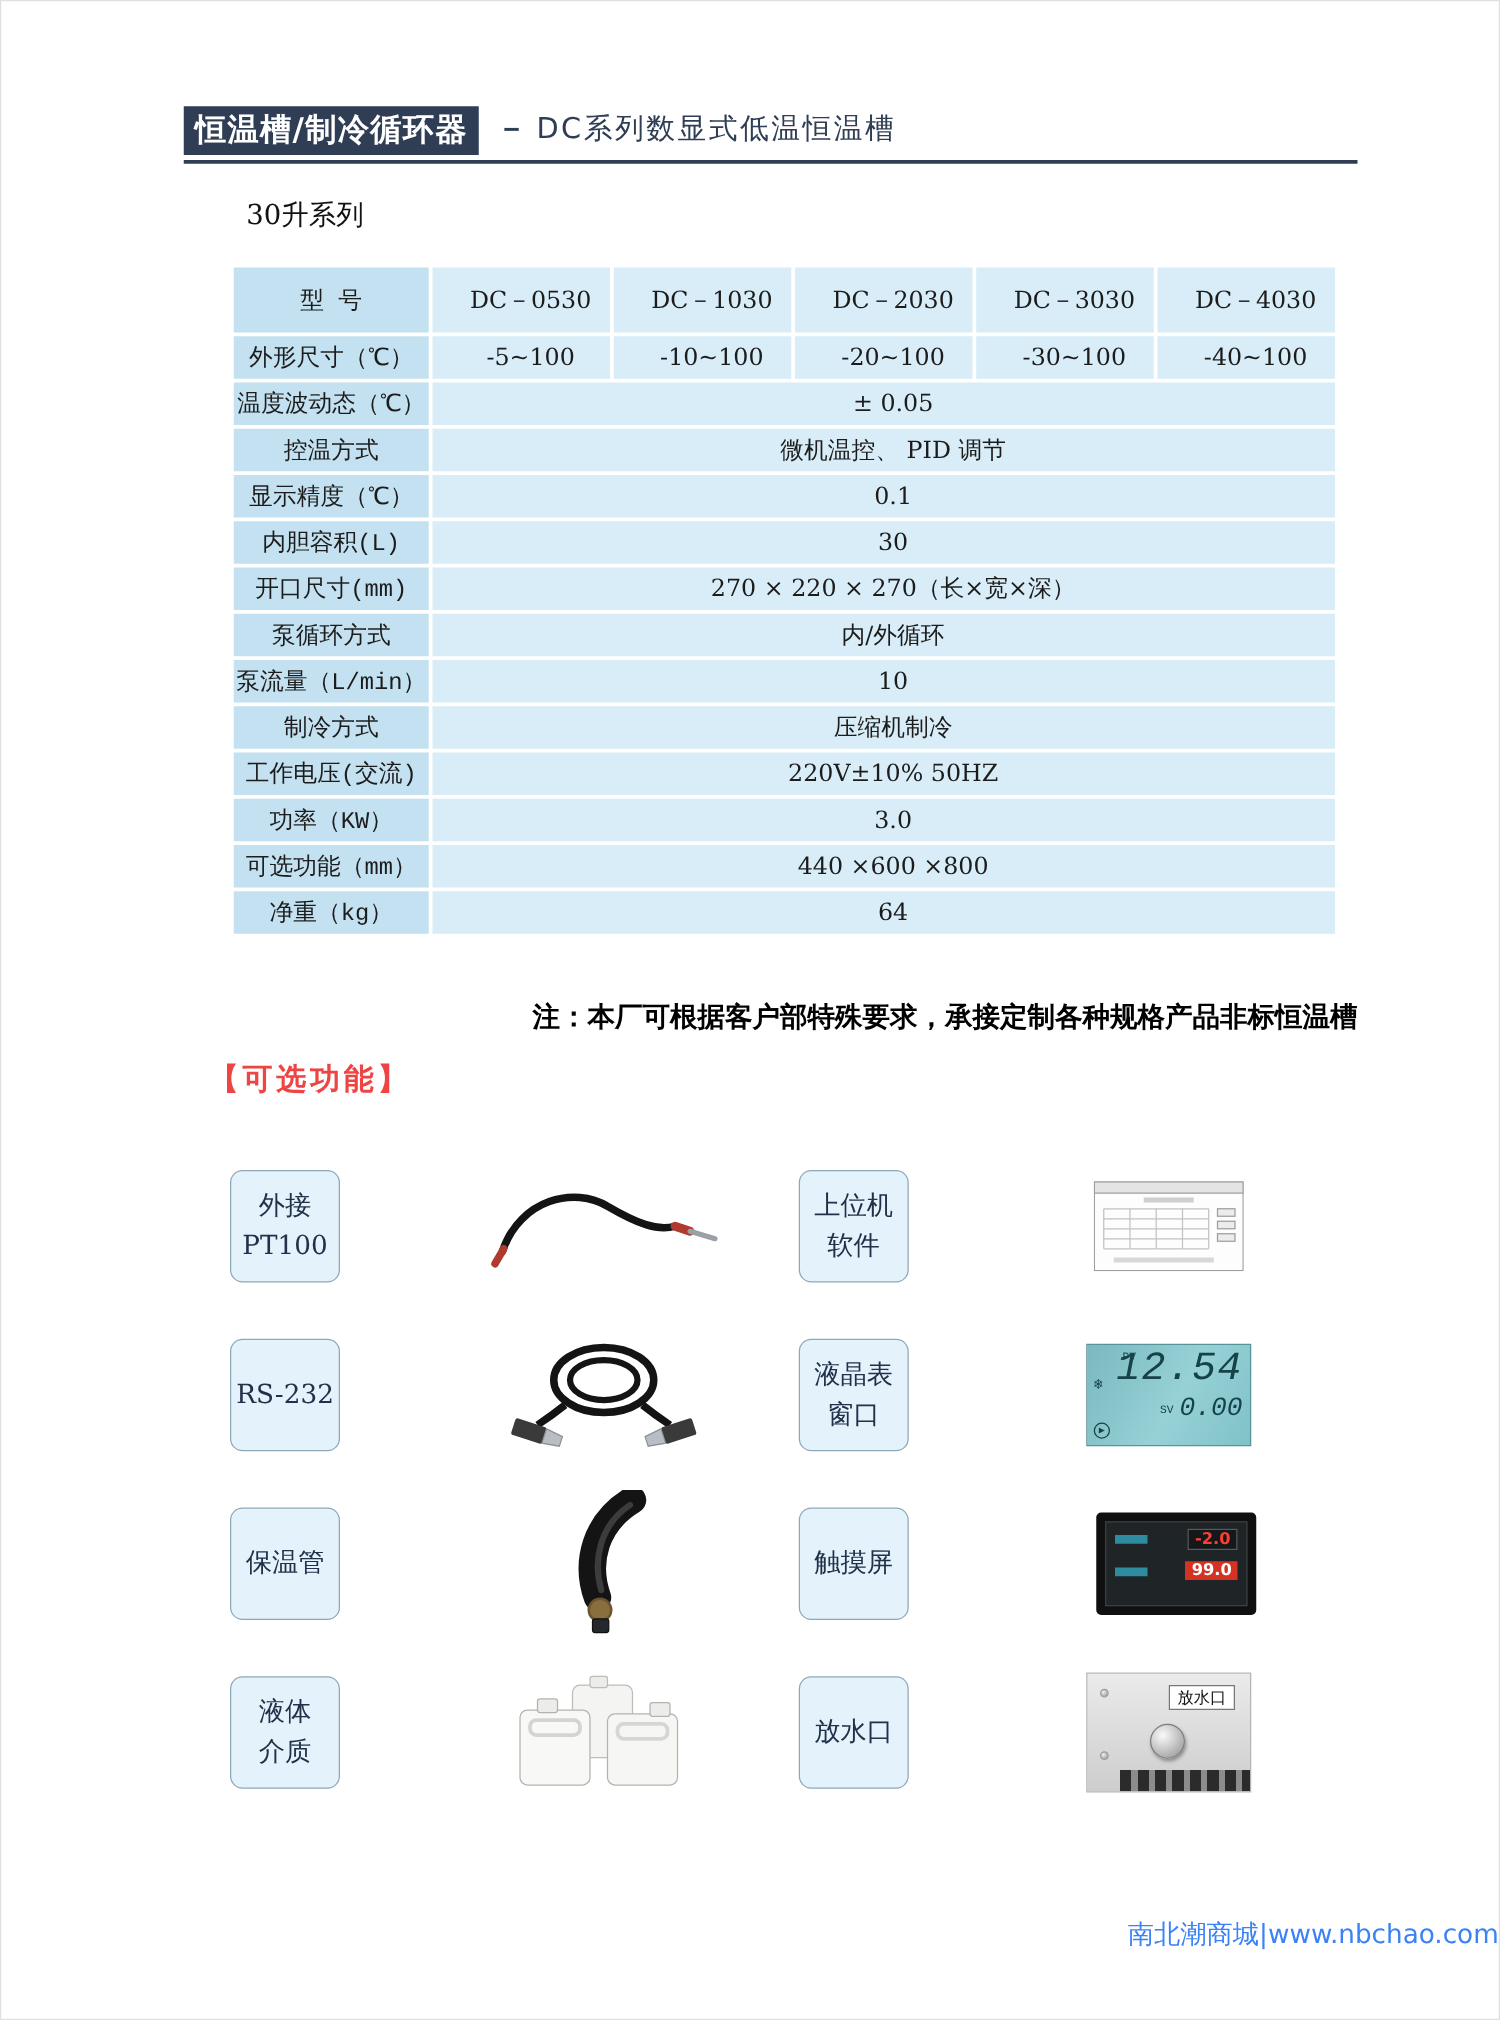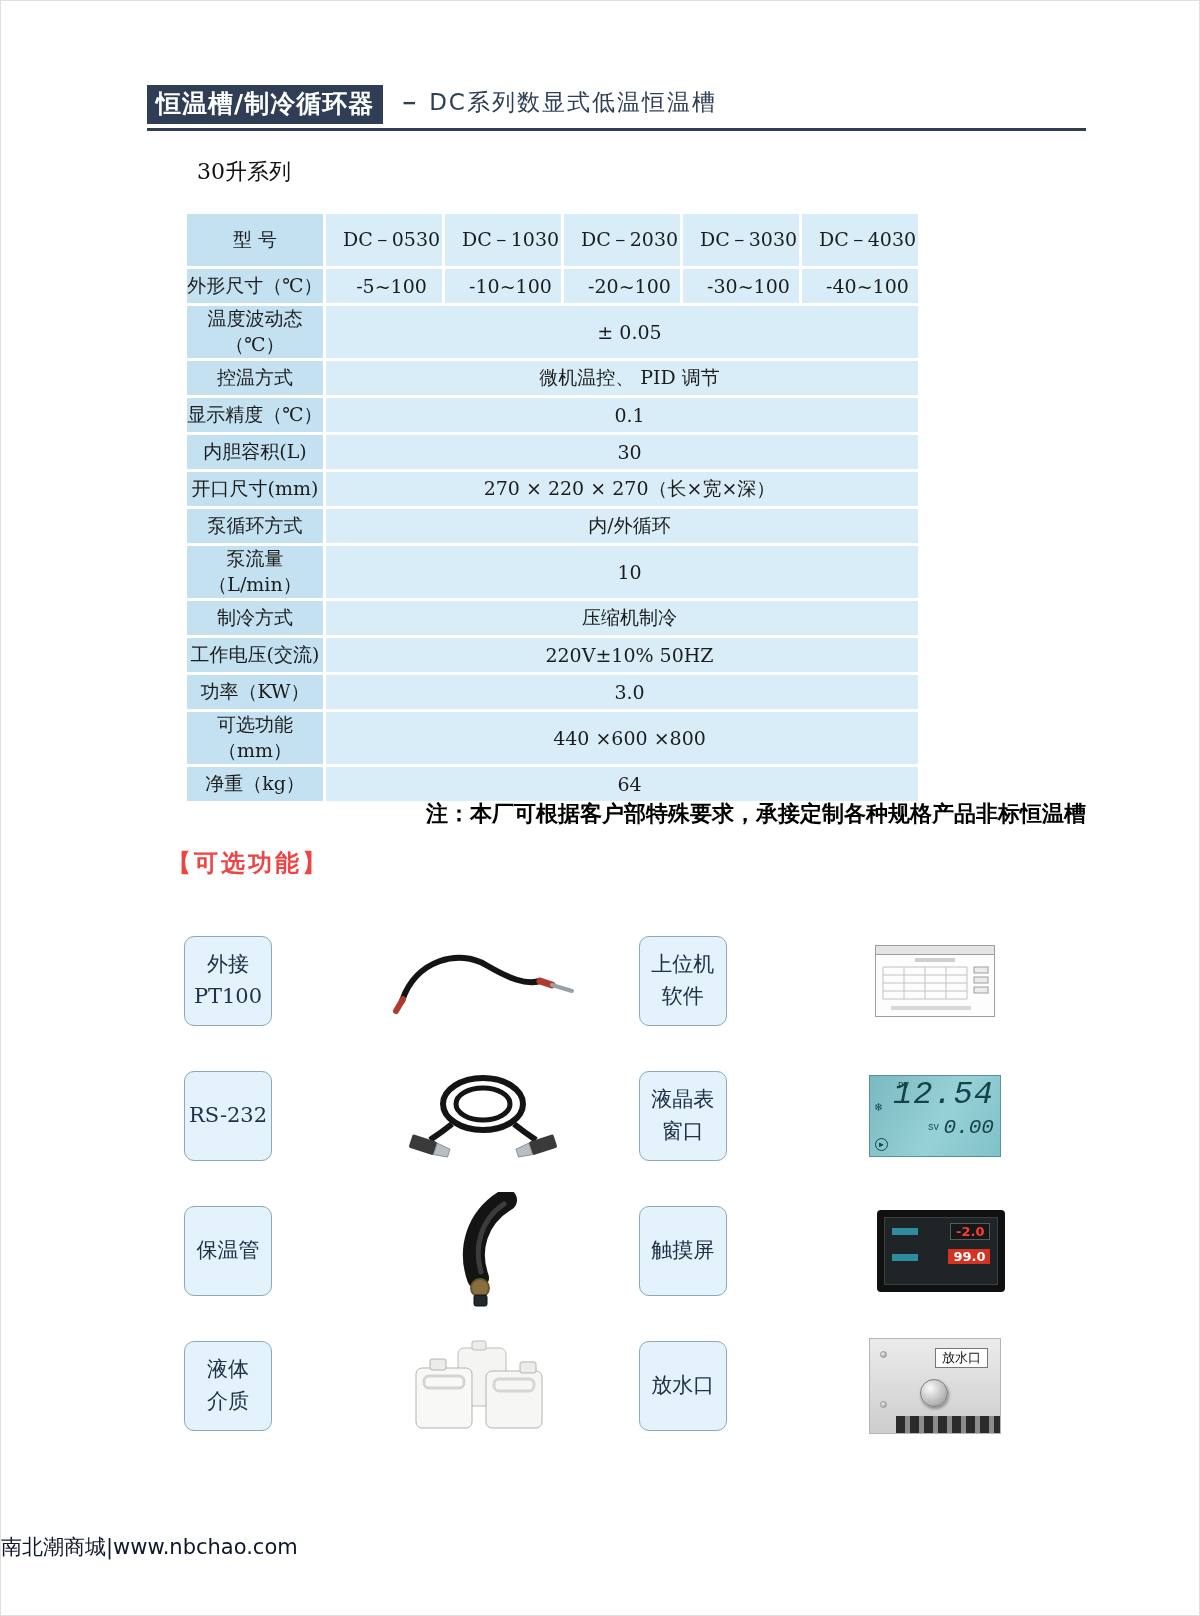--- a/index.html
+++ b/index.html
@@ -12,22 +12,22 @@
   .badge { display:inline-block; background:#2f3e55; color:#fff; font-weight:bold; font-size:25px; line-height:1; padding:6px 9px 8px; letter-spacing:1px; }
   .dash { color:#2f3e55; font-weight:bold; font-size:24px; margin:0 8px 0 14px; vertical-align:2px; }
   .subtitle { color:#2f3e55; font-weight:normal; font-size:23px; letter-spacing:2px; vertical-align:2px; }
   .header-rule { position:absolute; top:127px; left:146px; width:939px; height:3px; background:#2f3e55; }
 
   .series-title { position:absolute; top:156px; left:196px; font-size:22px; font-family:"DejaVu Serif","Liberation Serif",serif; color:#111; }
 
   
   .spec-table { position:absolute; top:210px; left:183px; border-collapse:separate; border-spacing:3px; font-family:"DejaVu Serif","Liberation Serif",serif; }
   .spec-table td { text-align:center; vertical-align:middle; font-size:19px; color:#1c1c1c; }
-  .spec-table td.lbl { background:#c3e1f0; width:136px; height:34px; }
-  .spec-table td.val { background:#d8edf7; width:116px;padding-left:15px; }
+  .spec-table td.lbl { background:#c3e1f0; width:156px; height:34px;font-family:Liberation Mono, monospace; }
+  .spec-table td.val { background:#d8edf7; width:142px;padding-left:15px; }
   .spec-table tr.model-row td { height:52px; }
 
   .note { position:absolute; top:798px; left:146px; width:939px; text-align:right; font-size:22px; font-weight:bold; color:#000; }
 
   .optional-title { position:absolute; top:846px; left:166px; font-size:24px; font-weight:bold; color:#ef4444; letter-spacing:3px; }
 
   
   .features { position:absolute; top:912px; left:183px; width:905px; }
   .feat-row { display:flex; align-items:center; height:135px; }
   .feat-label-cell { width:150px; }
@@ -54,21 +54,21 @@
 
   
   .drain { position:relative; width:132px; height:96px; background:linear-gradient(#ebebeb,#cdcdcd); border:1px solid #b5b5b5; overflow:hidden; }
   .drain .drain-label { position:absolute; top:9px; right:12px; background:#fff; border:1px solid #777; font-size:13px; padding:0 6px; font-family:"DejaVu Serif","Liberation Serif",serif; color:#111; }
   .drain .knob { position:absolute; top:40px; left:50px; width:28px; height:28px; border-radius:50%; background:radial-gradient(circle at 35% 32%,#fafafa,#8f8f8f); border:1px solid #7d7d7d; box-shadow:1px 2px 3px rgba(0,0,0,.35); }
   .drain .screw { position:absolute; width:7px; height:7px; border-radius:50%; background:radial-gradient(circle at 35% 35%,#f0f0f0,#8c8c8c); border:1px solid #9a9a9a; }
   .drain .screw.s1 { top:12px; left:10px; }
   .drain .screw.s2 { top:62px; left:10px; }
   .drain .vents { position:absolute; bottom:0; left:26px; width:106px; height:17px; background:repeating-linear-gradient(90deg,#2b2b2b 0 9px,#8c8c8c 9px 14px); }
 
-  .footer { position:absolute; top:1532px; left:0; width:100%; text-align:left; font-size:21px; color:#0f172a; }
+  .footer { position:absolute; top:1532px; left:0; width:100%; text-align:right; font-size:21px; color:#3b82f6; }
 </style>
 </head>
 <body>
 
 <div class="page">
 
   <div class="header">
     <span class="badge">恒温槽/制冷循环器</span><span class="dash">－</span><span class="subtitle">DC系列数显式低温恒温槽</span>
   </div>
   <div class="header-rule"></div>

